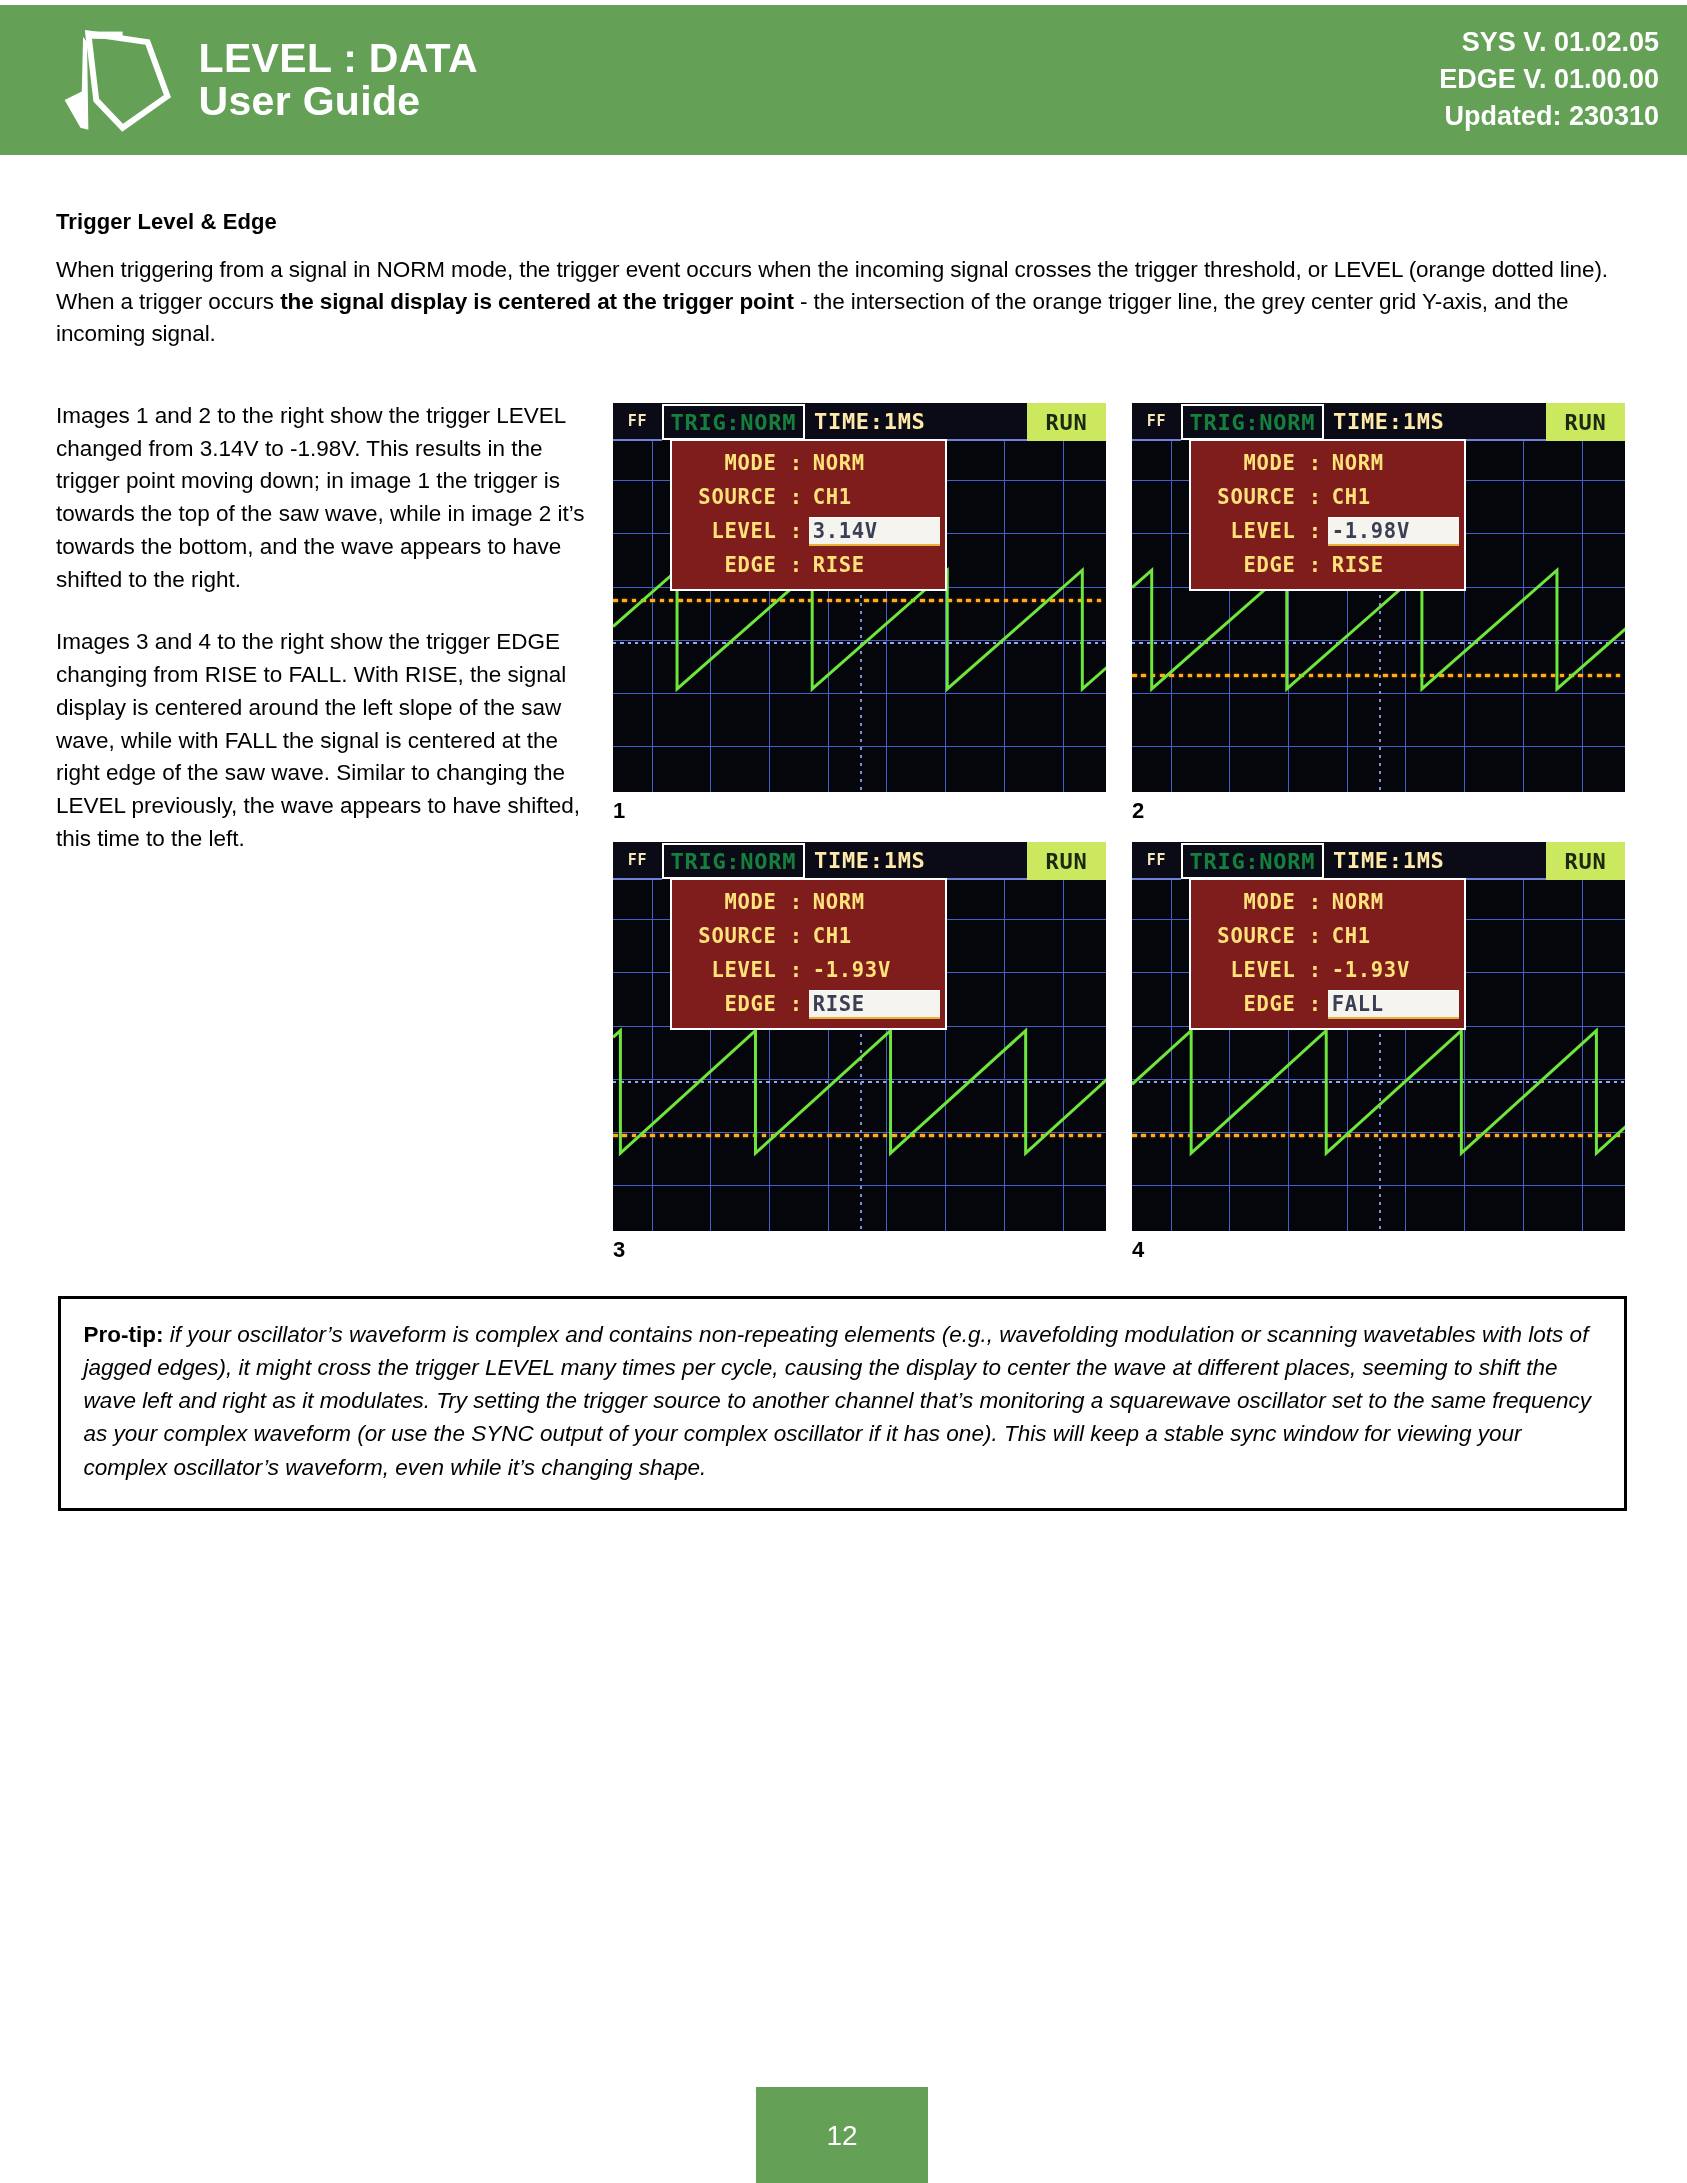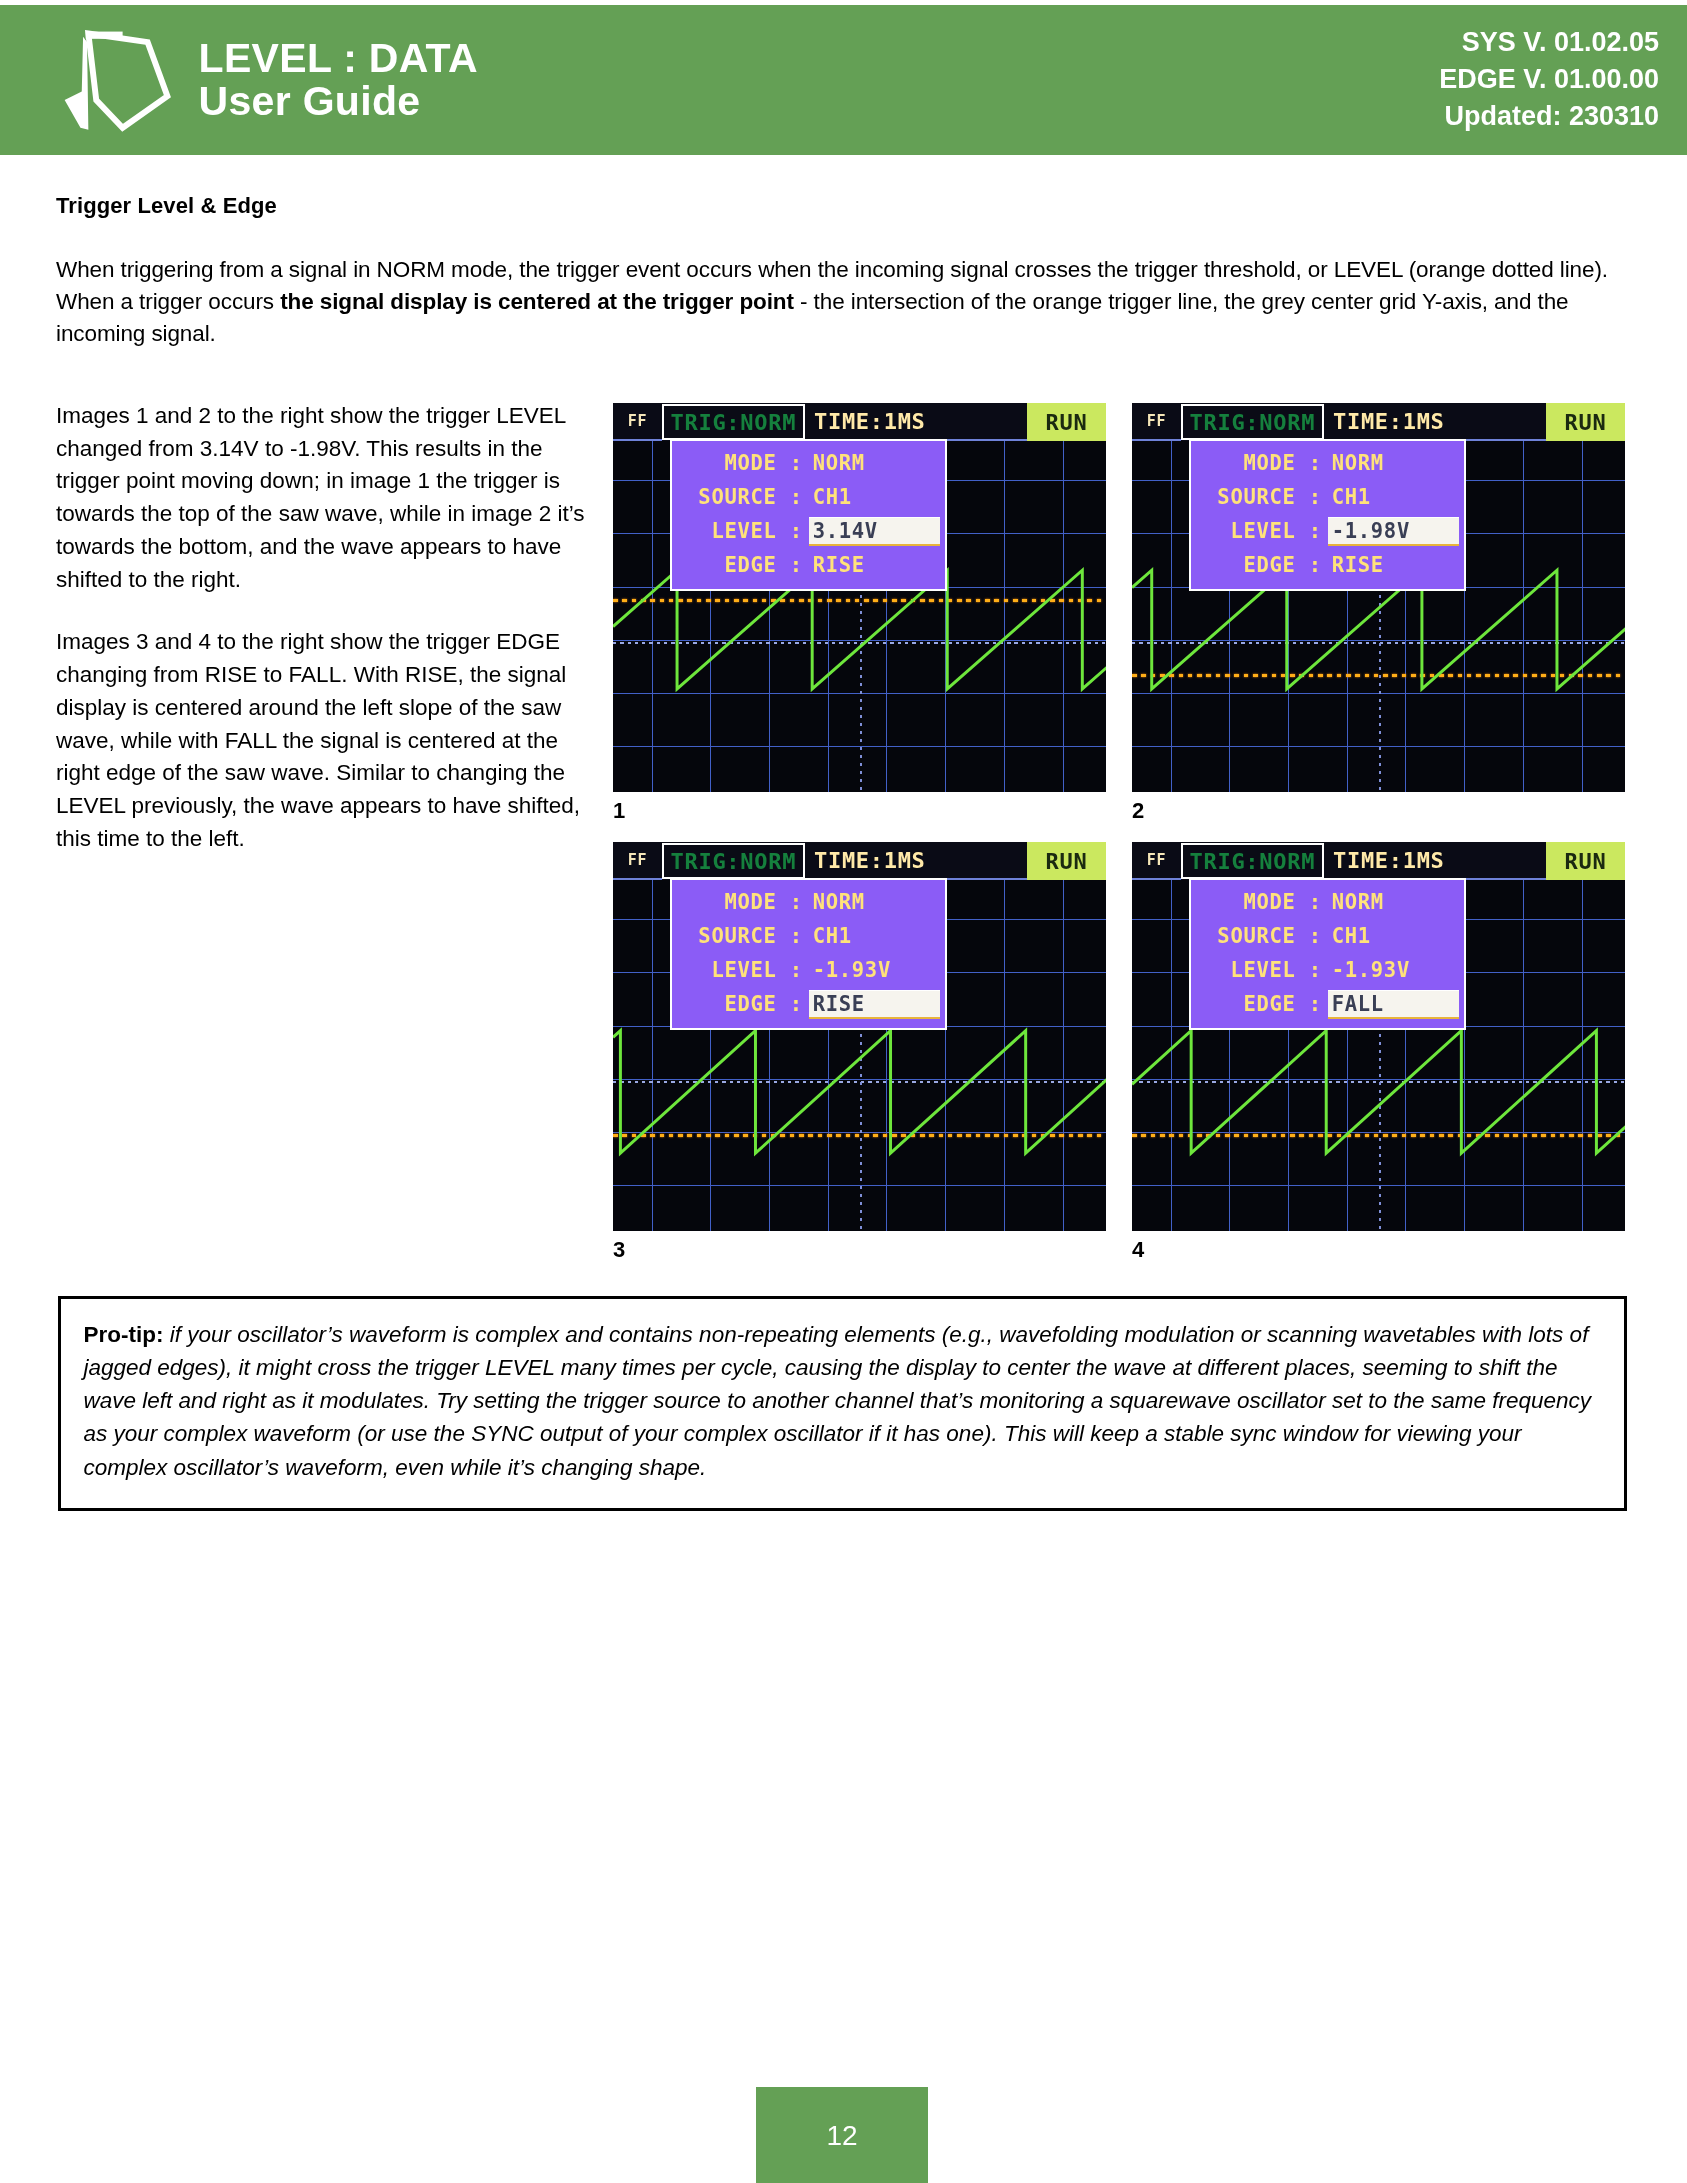--- a/index.html
+++ b/index.html
@@ -34,21 +34,21 @@
   .verblock {
     position:absolute; right:28px; top:18.5px;
     text-align:right; color:#ffffff; font-weight:bold; font-size:27px; line-height:1.38;
   }
   .verblock div { white-space:nowrap; }
 
   
   .content { position:absolute; left:0; top:155px; width:1687px; }
 
   .sec-heading {
-    position:absolute; left:56px; top:38px;
+    position:absolute; left:56px; top:54px;
     font-size:22px; font-weight:bold; letter-spacing:0.1px;
   }
 
   .intro {
     position:absolute; left:56px; top:99px; width:1581px;
     font-size:22.5px; line-height:1.43; letter-spacing:-0.1px;
   }
   .intro b { font-weight:bold; }
 
   
@@ -136,21 +136,21 @@
   .st-run {
     background:#cbe85f; color:#1b2a10;
     font-size:22px; font-weight:bold; letter-spacing:0.7px;
     display:flex; align-items:center; justify-content:center;
     width:79px;
   }
 
   
   .popup {
     position:absolute; left:57px; top:36px; width:277px;
-    border:2px solid #ffffff; background:#8b5cf6;
+    border:2px solid #ffffff; background:#7f1d1d;
     z-index:7; padding:5.3px 0 6.6px 0;
   }
   .prow {
     display:flex; align-items:center; justify-content:flex-end;
     height:34px; padding-right:5.3px;
   }
   .plabel {
     color:#ffe27a; font-size:20.5px; font-weight:bold; letter-spacing:0.7px;
     white-space:nowrap;
   }

